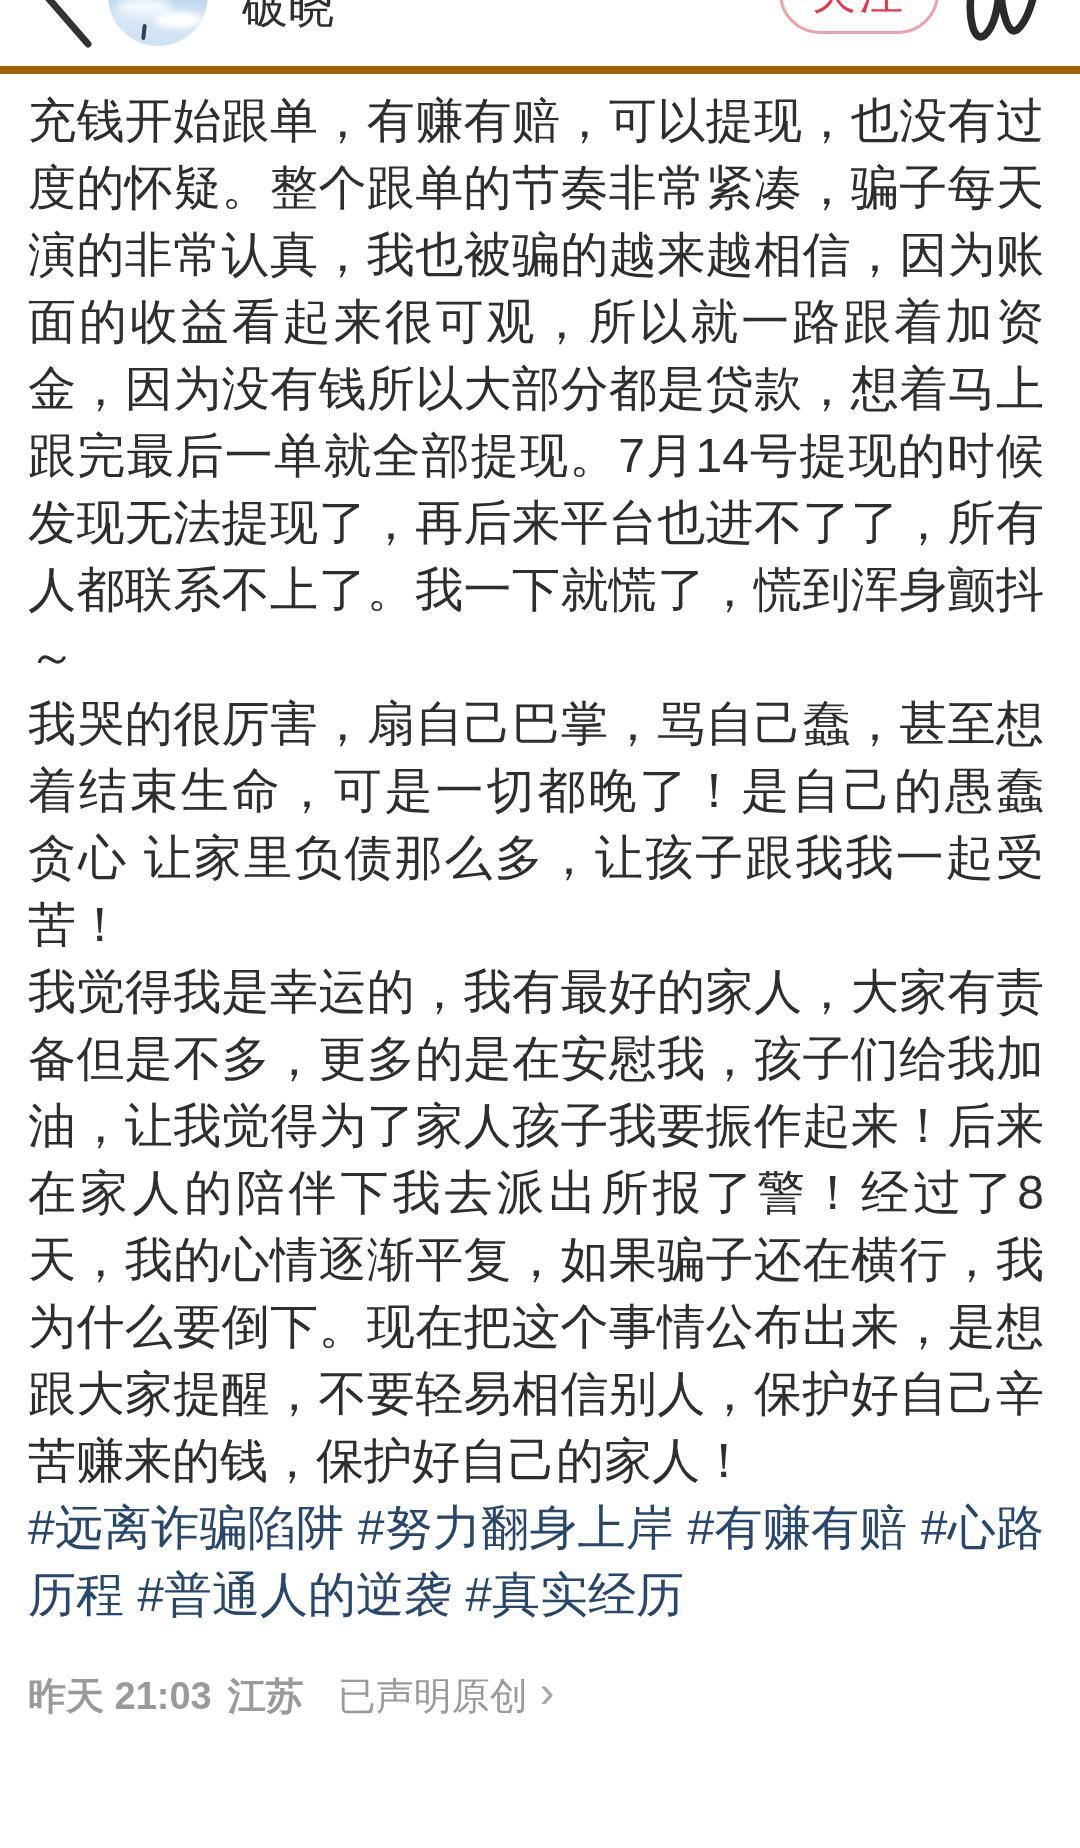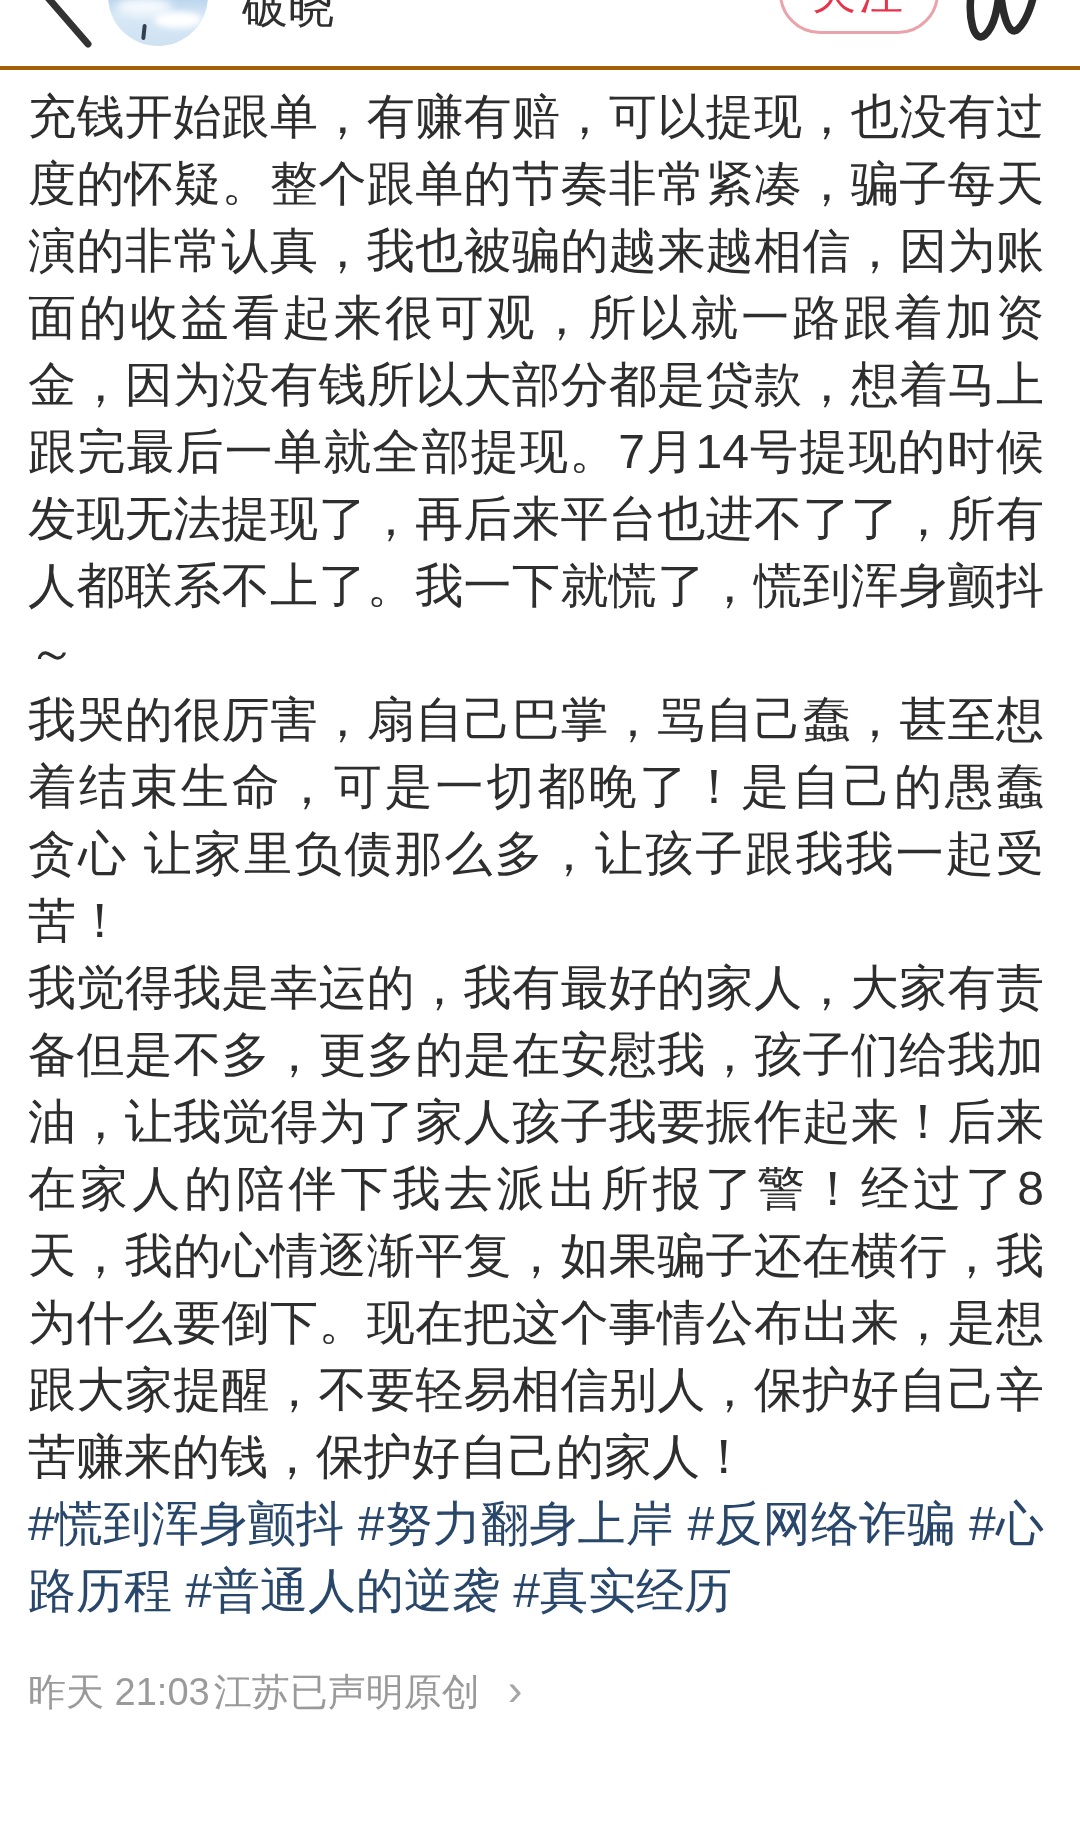--- a/index.html
+++ b/index.html
@@ -9,21 +9,21 @@
     font-family: "Liberation Sans", "DejaVu Sans", sans-serif;
     overflow: hidden;
     position: relative;
   }
 
   
   .topbar {
     position: relative;
     height: 66px;
     background: #ffffff;
-    border-bottom: 4px solid #a16207;
+    border-bottom: 8px solid #a16207;
     overflow: hidden;
   }
   .back-btn {
     position: absolute; left: 0; top: 0;
     width: 120px; height: 66px;
   }
   .avatar {
     position: absolute; left: 108px; top: -54px;
     width: 100px; height: 100px;
     border-radius: 50%;
@@ -83,24 +83,24 @@
   
   .meta {
     display: flex; align-items: center;
     margin-top: 46px;
     font-size: 38px;
     color: #9a9a9a;
     text-align: left;
     white-space: nowrap;
     line-height: 44px;
   }
-  .time-loc { display: flex; gap: 4px; }
+  .time-loc { display: flex; gap: 16px; font-weight: bold; }
   .orig-link {
-    display: flex; align-items: center;
-    gap: 28px;
+    display: flex; align-items: flex-start;
+    margin-left: 34px; gap: 12px;
     cursor: pointer;
   }
   .chev {
     font-size: 44px; line-height: 40px;
     color: #a6a6a6;
     transform: translateY(-2px);
   }
 </style>
 </head>
 <body>
@@ -131,21 +131,21 @@
     </svg>
   </div>
 
 </div>
 
 <div class="content">
 
   <span class="body-text">充钱开始跟单，有赚有赔，可以提现，也没有过度的怀疑。整个跟单的节奏非常紧凑，骗子每天演的非常认真，我也被骗的越来越相信，因为账面的收益看起来很可观，所以就一路跟着加资金，因为没有钱所以大部分都是贷款，想着马上跟完最后一单就全部提现。7月14号提现的时候发现无法提现了，再后来平台也进不了了，所有人都联系不上了。我一下就慌了，慌到浑身颤抖～
 我哭的很厉害，扇自己巴掌，骂自己蠢，甚至想着结束生命，可是一切都晚了！是自己的愚蠢 贪心 让家里负债那么多，让孩子跟我我一起受苦！
 我觉得我是幸运的，我有最好的家人，大家有责备但是不多，更多的是在安慰我，孩子们给我加油，让我觉得为了家人孩子我要振作起来！后来在家人的陪伴下我去派出所报了警！经过了8天，我的心情逐渐平复，如果骗子还在横行，我为什么要倒下。现在把这个事情公布出来，是想跟大家提醒，不要轻易相信别人，保护好自己辛苦赚来的钱，保护好自己的家人！
-</span><span class="hashtags">#慌到浑身颤抖 #努力翻身上岸 #反网络诈骗 #心路历程 #普通人的逆袭 #真实经历</span>
+</span><span class="hashtags">#远离诈骗陷阱 #努力翻身上岸 #有赚有赔 #心路历程 #普通人的逆袭 #真实经历</span>
 
   <div class="meta">
     <span class="time-loc">
       <span>昨天 21:03</span>
       <span>江苏</span>
     </span>
     <span class="orig-link">
       <span>已声明原创</span>
       <span class="chev">›</span>
     </span>

